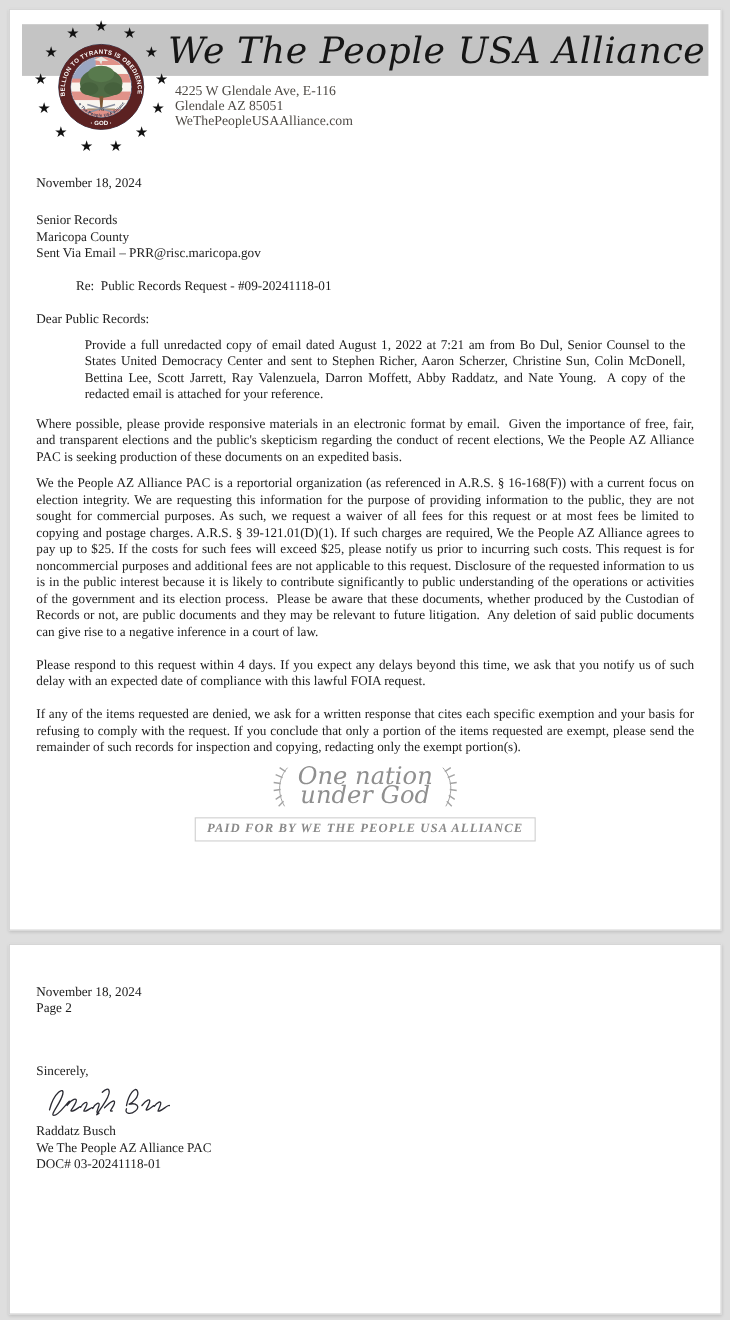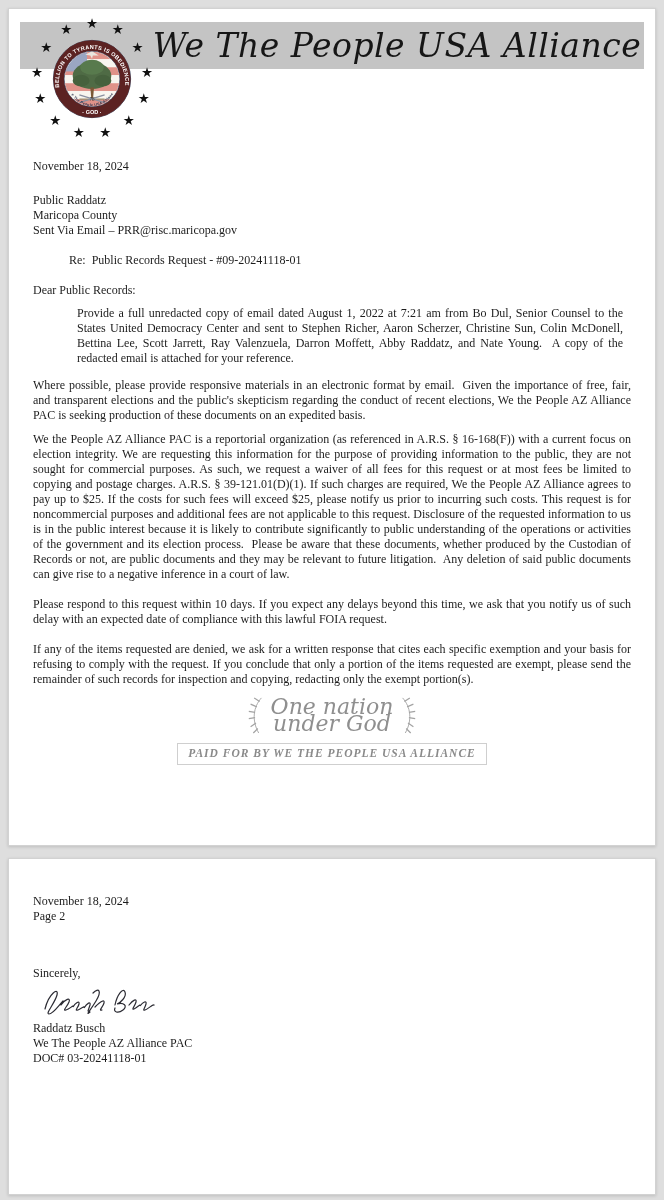--- a/index.html
+++ b/index.html
@@ -138,41 +138,46 @@
 
         <text font-size="6.6" fill="#ffffff" letter-spacing="0.4" font-family="Liberation Sans, sans-serif" font-weight="bold">
           <textPath href="#ringTop" startOffset="50%" text-anchor="middle">REBELLION TO TYRANTS IS OBEDIENCE TO</textPath>
         </text>
         <text x="75" y="117.5" font-size="6.6" fill="#ffffff" text-anchor="middle" font-family="Liberation Sans, sans-serif" font-weight="bold">· GOD ·</text>
         <text font-size="4.4" fill="#2c3550" letter-spacing="0.3" font-family="Liberation Sans, sans-serif" font-weight="bold">
           <textPath href="#innerArc" startOffset="50%" text-anchor="middle">We The People USA Alliance</textPath>
         </text>
       </svg>
 
+      <div class="address">
+        <div>4225 W Glendale Ave, E-116</div>
+        <div>Glendale AZ 85051</div>
+        <div>WeThePeopleUSAAlliance.com</div>
+      </div>
     </div>
 
     <div class="content">
       <div class="date-line">November 18, 2024</div>
 
       <div class="addr-block">
-        <div>Public Raddatz</div>
+        <div>Senior Records</div>
         <div>Maricopa County</div>
         <div>Sent Via Email – PRR@risc.maricopa.gov</div>
       </div>
 
       <div class="re-line">Re:  Public Records Request - #09-20241118-01</div>
 
       <div class="salutation">Dear Public Records:</div>
 
 
       <div class="request-block">Provide a full unredacted copy of email dated August 1, 2022 at 7:21 am from Bo Dul, Senior Counsel to the States United Democracy Center and sent to Stephen Richer, Aaron Scherzer, Christine Sun, Colin McDonell, Bettina Lee, Scott Jarrett, Ray Valenzuela, Darron Moffett, Abby Raddatz, and Nate Young.  A copy of the redacted email is attached for your reference.</div>
 
       <div class="jp para-a">Where possible, please provide responsive materials in an electronic format by email.  Given the importance of free, fair, and transparent elections and the public's skepticism regarding the conduct of recent elections, We the People AZ Alliance PAC is seeking production of these documents on an expedited basis.</div>
       <div class="jp para-b">We the People AZ Alliance PAC is a reportorial organization (as referenced in A.R.S. § 16-168(F)) with a current focus on election integrity. We are requesting this information for the purpose of providing information to the public, they are not sought for commercial purposes. As such, we request a waiver of all fees for this request or at most fees be limited to copying and postage charges. A.R.S. § 39-121.01(D)(1). If such charges are required, We the People AZ Alliance agrees to pay up to $25. If the costs for such fees will exceed $25, please notify us prior to incurring such costs. This request is for noncommercial purposes and additional fees are not applicable to this request. Disclosure of the requested information to us is in the public interest because it is likely to contribute significantly to public understanding of the operations or activities of the government and its election process.  Please be aware that these documents, whether produced by the Custodian of Records or not, are public documents and they may be relevant to future litigation.  Any deletion of said public documents can give rise to a negative inference in a court of law.</div>
-      <div class="jp para-c">Please respond to this request within 10 days. If you expect any delays beyond this time, we ask that you notify us of such delay with an expected date of compliance with this lawful FOIA request.</div>
+      <div class="jp para-c">Please respond to this request within 4 days. If you expect any delays beyond this time, we ask that you notify us of such delay with an expected date of compliance with this lawful FOIA request.</div>
       <div class="jp para-d">If any of the items requested are denied, we ask for a written response that cites each specific exemption and your basis for refusing to comply with the request. If you conclude that only a portion of the items requested are exempt, please send the remainder of such records for inspection and copying, redacting only the exempt portion(s).</div>
 
       <div class="motto-row">
         <svg width="18" height="42" viewBox="0 0 20 44">
           <path d="M16 3 C7 13 5 28 13 42" stroke="#a3a3a3" fill="none" stroke-width="1"></path>
           <path d="M14 7 l-6 -4 M11 13 l-7 -3 M9 19 l-7 -1 M9 25 l-7 1 M10 31 l-6 4 M12 37 l-5 5" stroke="#a3a3a3" fill="none" stroke-width="1.4"></path>
         </svg>
         <div class="motto">
           <div>One nation</div>
           <div>under God</div>

